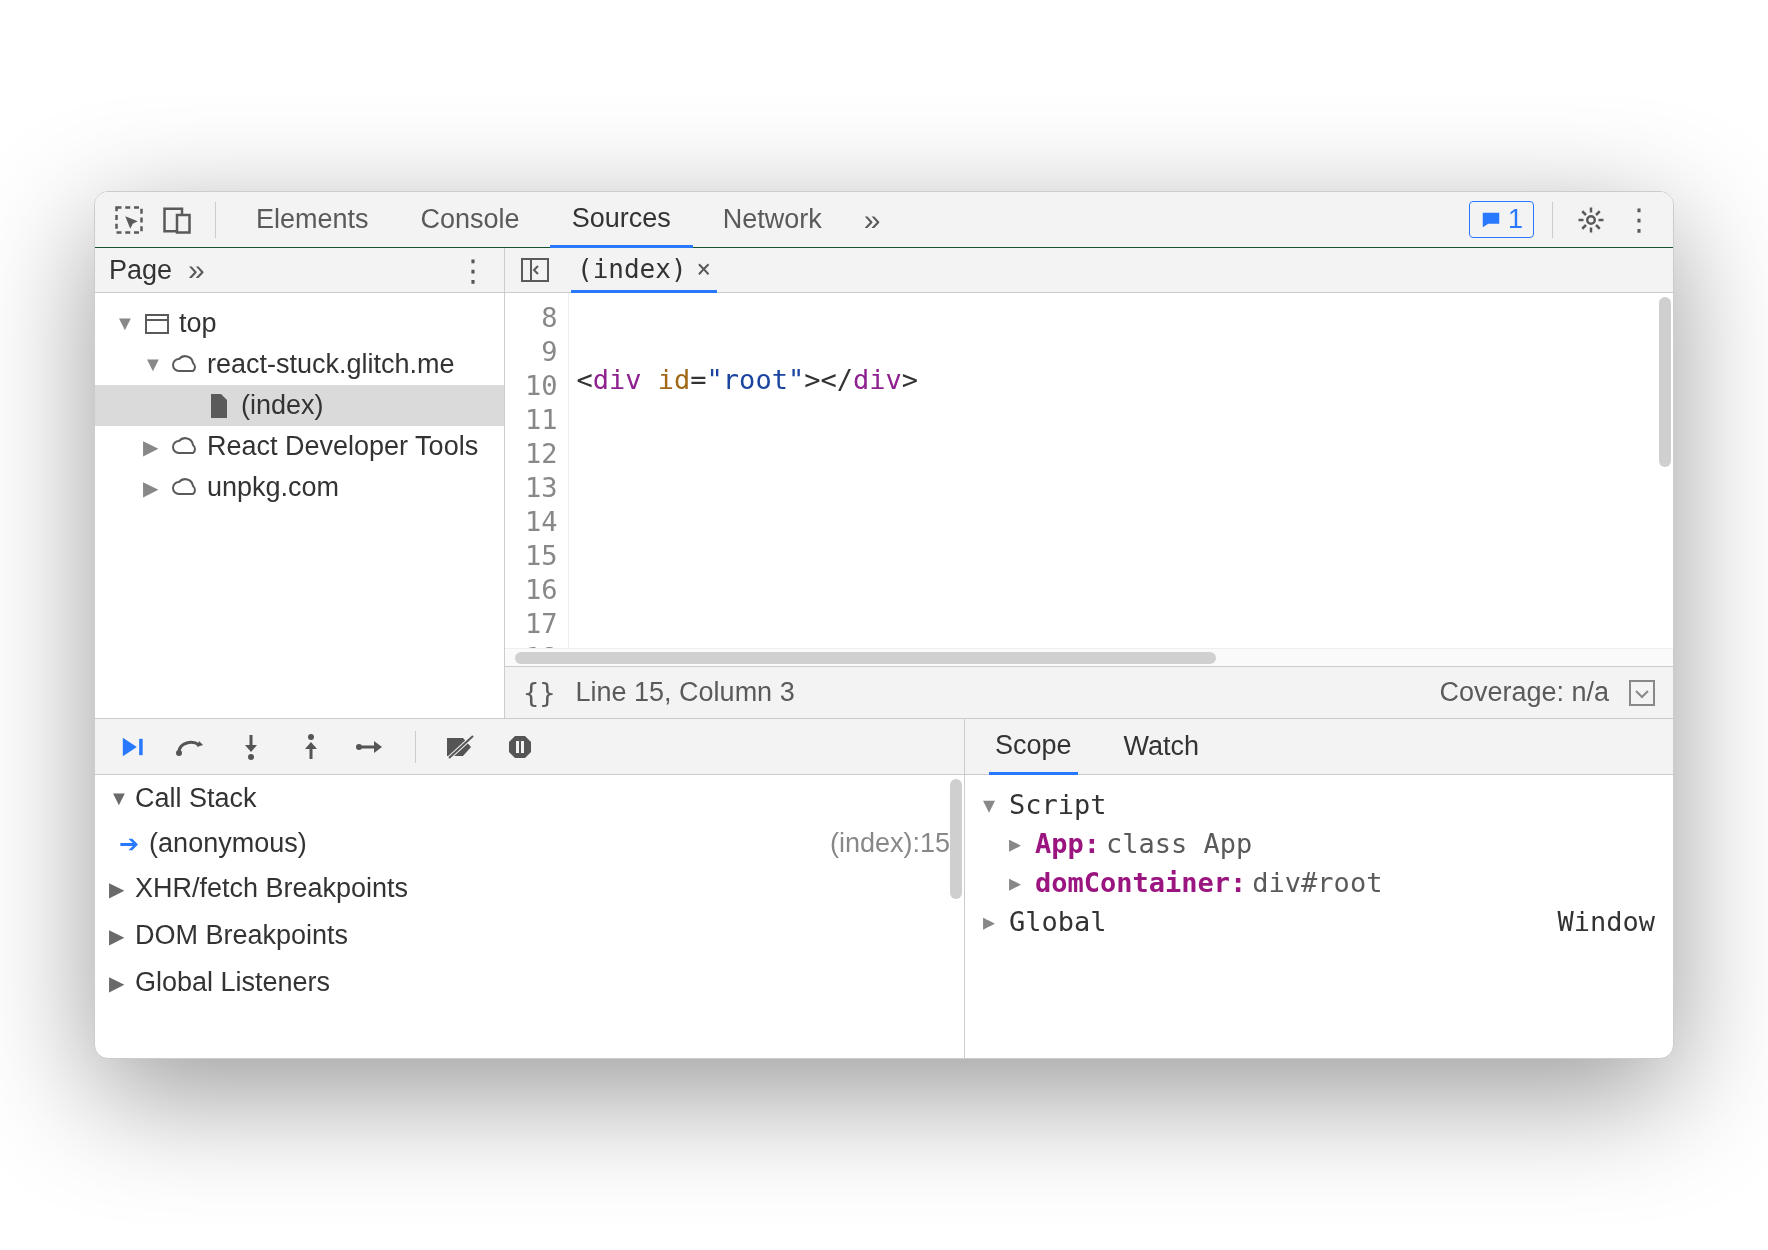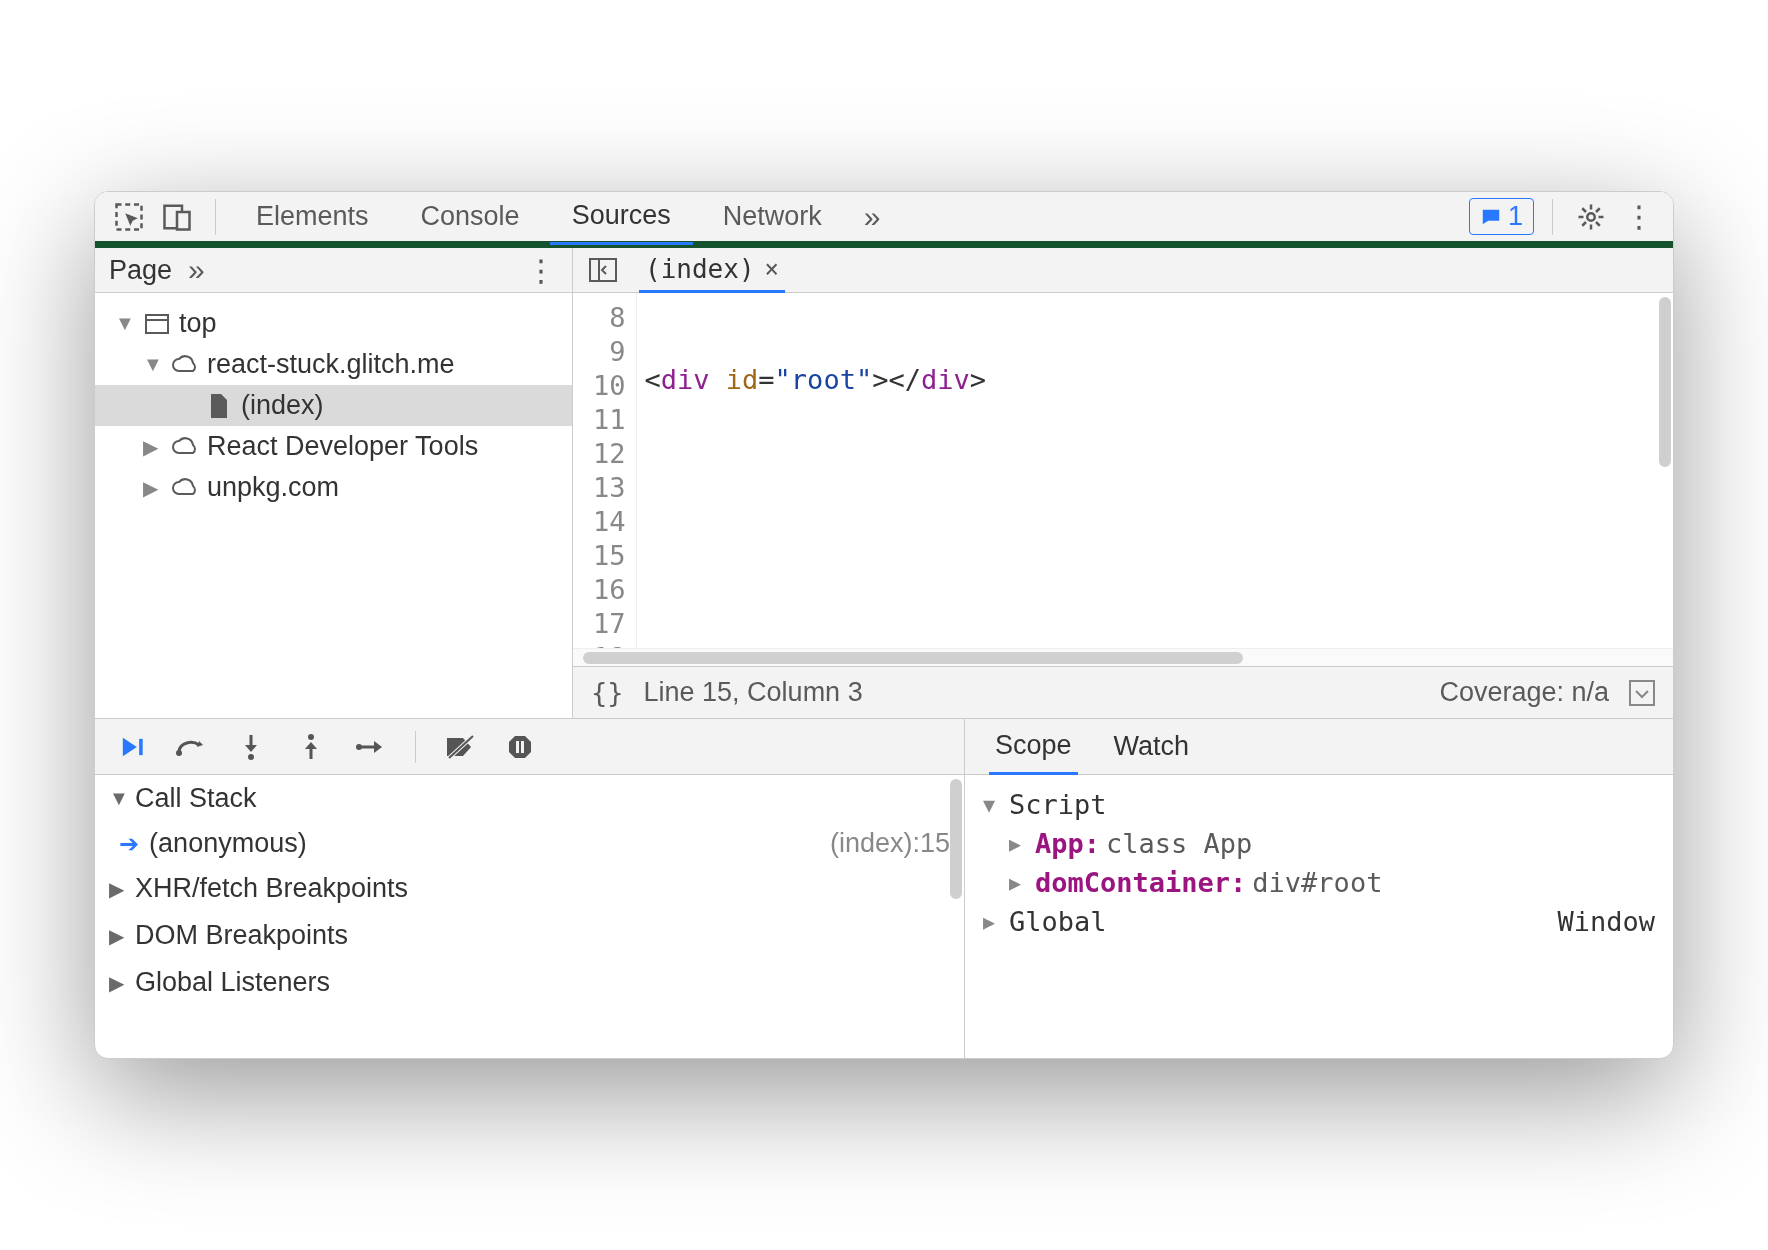--- a/index.html
+++ b/index.html
@@ -3,30 +3,30 @@
 <meta charset="utf-8">
 <style>
 * { margin: 0; padding: 0; box-sizing: border-box; }
 body { font-family: -apple-system, "Helvetica Neue", Arial, sans-serif; background: #fff; width: 1768px; height: 1250px; display: flex; align-items:center; justify-content:center; }
 .shadow-wrap { filter: drop-shadow(0 35px 60px rgba(0,0,0,0.4)); }
 .window { width: 1580px; background: #fff; border-radius: 14px; overflow: hidden; border: 1px solid #ccc; font-size: 27px; color: #333; }
 .titlebar { height: 48px; background: linear-gradient(#f6f6f6,#eaeaea); border-bottom: 1px solid #cfcfcf; display:flex; align-items:center; padding: 0 18px; position:relative; }
 .traffic { display:flex; gap:12px; }
 .tl { width:18px; height:18px; border-radius:50%; }
 .title-text { position:absolute; left:0; right:0; text-align:center; font-size:26px; color:#444; }
-.toolbar { height: 56px; background: #f3f3f3; border-bottom: 7px solid #14532d; display:flex; align-items:center; padding: 0 14px; font-size: 27px; color: #5a5a5a; gap: 8px; }
+.toolbar { height: 56px; background: #f3f3f3; border-bottom: 1px solid #14532d; display:flex; align-items:center; padding: 0 14px; font-size: 27px; color: #5a5a5a; gap: 8px; }
 .toolbar .devicon { width: 40px; display:flex; align-items:center; justify-content:center; }
 .tbsep { width: 1px; height: 36px; background:#ccc; margin: 0 10px; }
 .tab { padding: 0 22px; height: 56px; display:flex; align-items:center; cursor:pointer; color:#5a5a5a; }
 .tab.active { color:#333; border-bottom: 3px solid #2879ff; }
 .flex-spacer { flex:1 }
 .chev { font-size: 30px; color:#5a5a5a; padding: 0 12px; }
 .badge { display:flex; align-items:center; gap:6px; border:1px solid #2879ff; border-radius:4px; padding: 2px 10px; color:#2879ff; }
 .main-row { display:flex; height: 470px; }
-.sidebar { width: 478px; border-right: 1px solid #ccc; display:flex; flex-direction:column; }
+.sidebar { width: 410px; border-right: 1px solid #ccc; display:flex; flex-direction:column; }
 .side-hdr { height: 45px; border-bottom: 1px solid #ccc; display:flex; align-items:center; padding: 0 14px; color:#333; background:#f3f3f3; }
 .side-hdr .more { margin-left:auto; font-size:30px; color:#555; letter-spacing:2px; }
 .tree { padding: 10px 0; font-size: 27px; color:#333; }
 .tree-row { display:flex; align-items:center; padding: 5px 10px 5px 20px; gap:8px; }
 .tree-row.indent1 { padding-left: 48px; }
 .tree-row.indent2 { padding-left: 82px; }
 .tree-row.selected { background:#dadada; }
 .disclose { color:#888; font-size:20px; width:20px; display:inline-block; }
 .cloud, .frame-ic, .file-ic { width:28px; height:24px; display:inline-flex; align-items:center; justify-content:center; }
 .file-ic svg { fill:#5a5a5a; }
@@ -54,21 +54,21 @@
 .dbg-toolbar .ico { width:32px; height:32px; display:flex; align-items:center; justify-content:center; color:#555; }
 .dbg-toolbar .ico.blue { color:#2879ff; }
 .dbg-toolbar .play svg { fill:#2879ff; }
 .vsep { width:1px; height:32px; background:#ccc; }
 .pane-hdr { padding: 8px 14px; font-size:27px; color:#333; display:flex; align-items:center; gap:6px; }
 .pane-hdr .disclose { color:#6a6a6a; }
 .stack-row { padding: 6px 14px 6px 24px; display:flex; align-items:center; gap:10px; }
 .stack-row .loc { margin-left:auto; color:#888; }
 .arrow-blue { color:#2879ff; font-size:24px; }
 .dbg-right { flex:1; display:flex; flex-direction:column; }
-.watch-tabs { height:56px; display:flex; align-items:center; padding: 0 24px; gap:30px; border-bottom:1px solid #ccc; background:#f3f3f3; font-size:27px; }
+.watch-tabs { height:56px; display:flex; align-items:center; padding: 0 24px; gap:40px; border-bottom:1px solid #ccc; background:#f3f3f3; font-size:27px; }
 .watch-tabs .t { padding: 0 6px; height:56px; display:flex; align-items:center; }
 .watch-tabs .t.active { border-bottom:3px solid #2879ff; }
 .scope-body { padding: 10px 18px; font-family: Menlo, monospace; font-size:27px; flex:1; }
 .scope-row { display:flex; align-items:center; gap:6px; padding: 4px 0; }
 .scope-row .right-val { margin-left:auto; color:#333; }
 .prop { color:#9b1580; font-weight:600; }
 .val { color:#5a5a5a; }
 .vscrollbar { position:absolute; right:2px; width:12px; background:transparent; }
 .vscrollbar .thumb { background:#cfcfcf; border-radius:6px; width:100%; }
 svg { display:block; }

